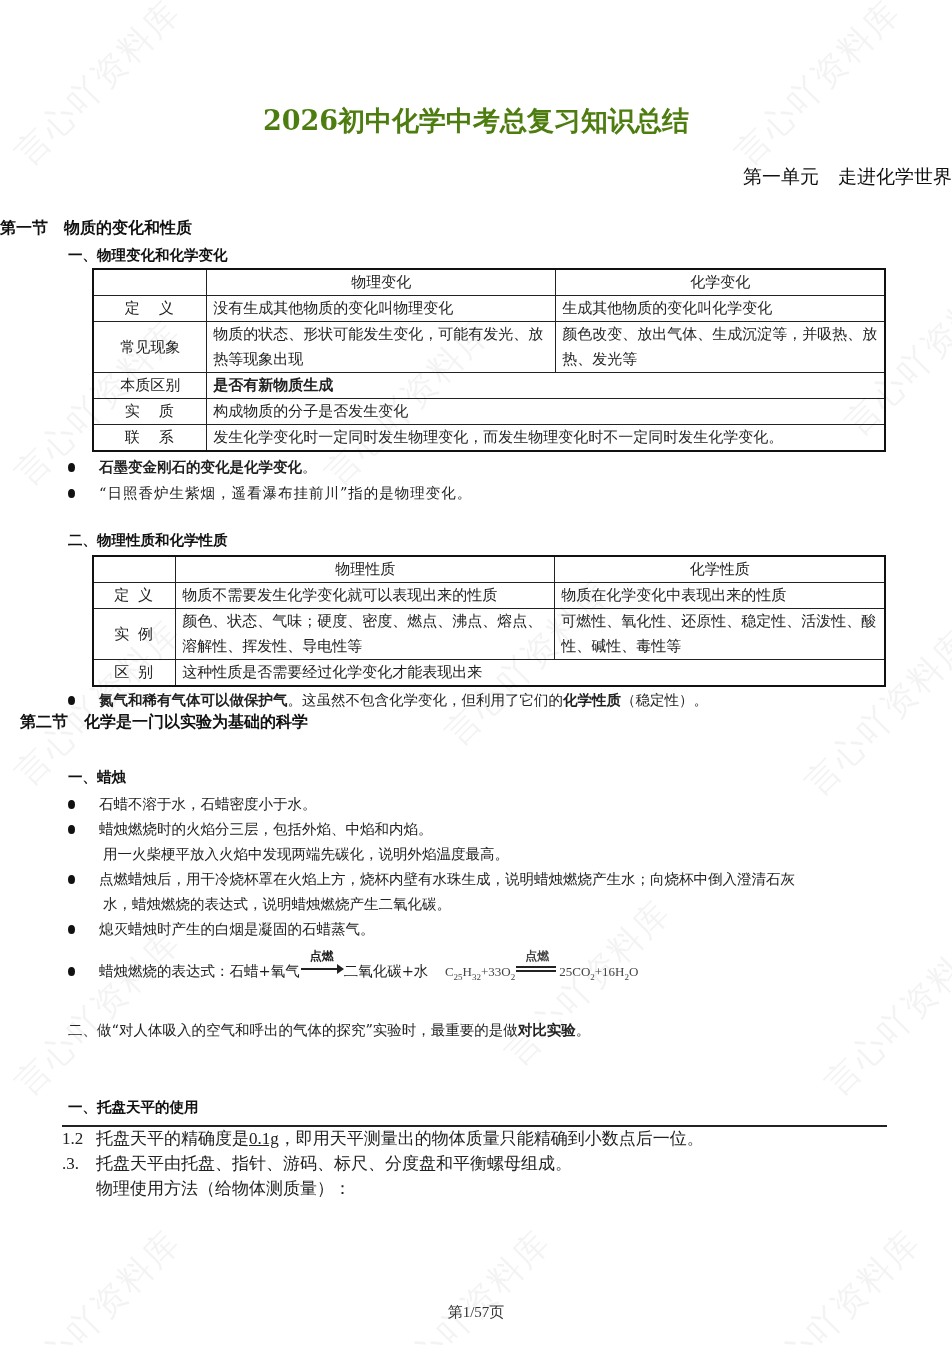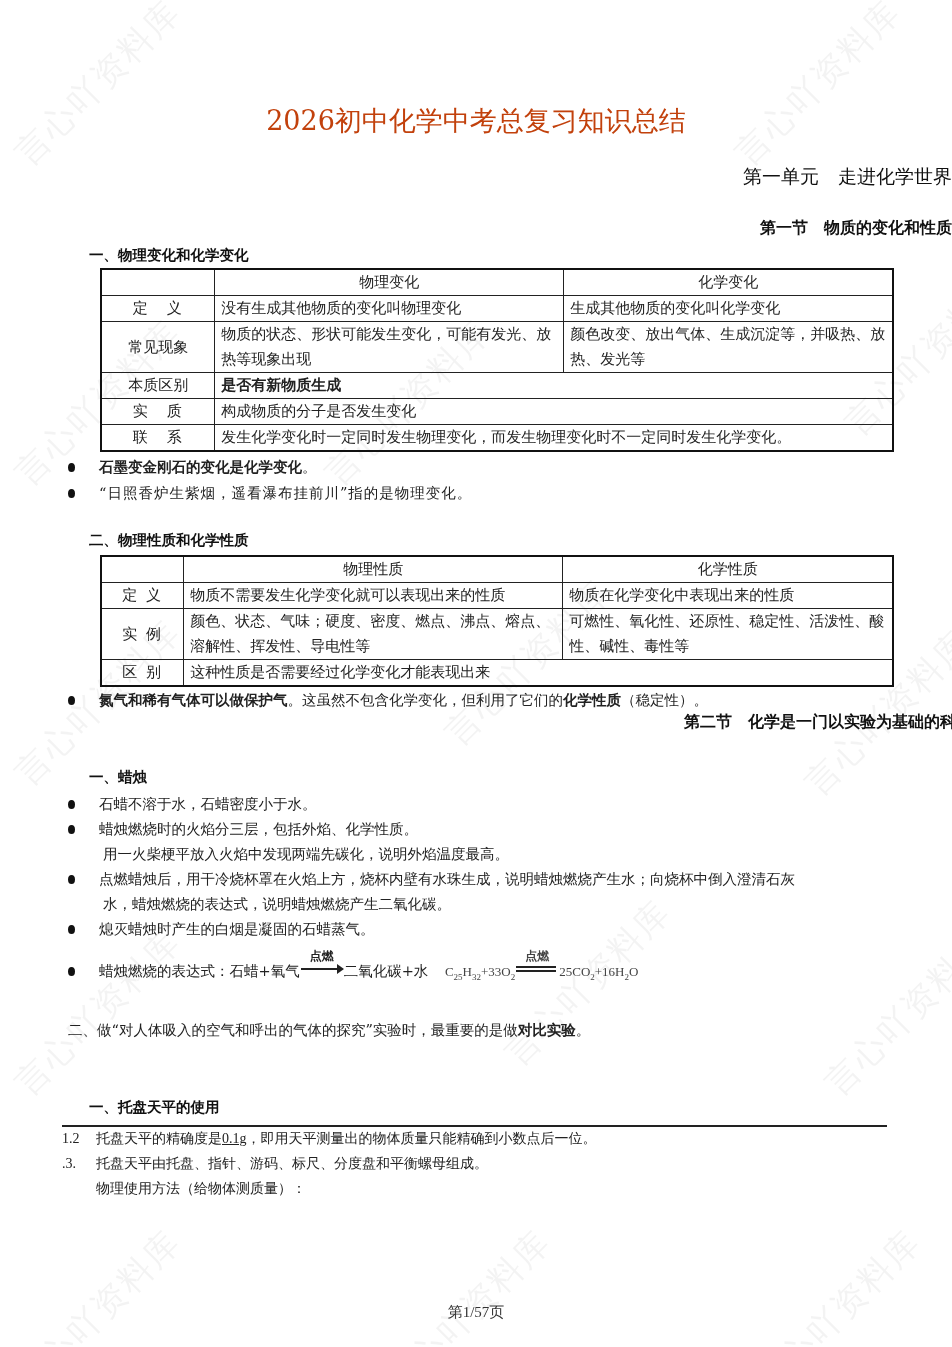--- a/index.html
+++ b/index.html
@@ -7,46 +7,46 @@
     width: 952px; height: 1347px; background: #ffffff; position: relative; overflow: hidden;
     font-family: "DejaVu Serif", "Liberation Serif", serif; color: #222;
   }
   .watermarks { position: absolute; inset: 0; pointer-events: none; z-index: 0; }
   .wm {
     position: absolute; font-family: "DejaVu Sans", sans-serif; font-size: 34px; color: #000;
     opacity: 0.045; transform: rotate(-45deg); white-space: nowrap; letter-spacing: 2px;
   }
   .page { position: absolute; inset: 0; z-index: 1; }
   .abs { position: absolute; }
-  .doc-title { left: 0; width: 952px; top: 103px; text-align: center; font-size: 27px; color: #c2410c; }
+  .doc-title { left: 0; width: 952px; top: 103px; text-align: center; font-size: 27px; color: #4d7c0f; font-weight: bold; }
   .unit-title { left: 0; width: 952px; top: 164px; text-align: right; font-size: 19px; font-family: "DejaVu Sans", sans-serif; color: #111; }
-  .sec-title { left: 0; width: 952px; text-align: right; font-size: 16px; font-family: "DejaVu Sans", sans-serif; font-weight: bold; color: #111; }
-  .h2 { left: 68px; font-size: 14.5px; font-family: "DejaVu Sans", sans-serif; font-weight: bold; color: #111; margin-left: 21px; }
+  .sec-title { left: 0; width: 952px; text-align: left; font-size: 16px; font-family: "DejaVu Sans", sans-serif; font-weight: bold; color: #111; }
+  .h2 { left: 68px; font-size: 14.5px; font-family: "DejaVu Sans", sans-serif; font-weight: bold; color: #111; }
   table.grid {
     position: absolute; border-collapse: collapse; border: 2.5px solid #111;
-    font-size: 15px; font-family: "DejaVu Serif", serif; color: #222; margin-left: 8px;
+    font-size: 15px; font-family: "DejaVu Serif", serif; color: #222;
   }
   table.grid td { border: 1px solid #222; padding: 0 6px; vertical-align: middle; line-height: 25px; }
   table.grid td.lbl { text-align: center; letter-spacing: 2px; }
   table.grid td.hdr { text-align: center; }
   .bold { font-weight: bold; font-family: "DejaVu Sans", sans-serif; }
   .bullet-line { left: 68px; font-size: 14.5px; line-height: 24px; color: #222; }
   .bullet-line .dot { display: inline-block; width: 7px; height: 9px; background: #111; border-radius: 50%; margin-right: 24px; vertical-align: middle; position: relative; top: -1px; }
   .indent { left: 103px; font-size: 14.5px; line-height: 24px; color: #222; }
   .kai { font-family: "DejaVu Serif", serif; }
   .react { display: inline-block; position: relative; width: 42px; height: 18px; vertical-align: baseline; margin: 0 1px; }
   .react .cond { position: absolute; top: -14px; left: 0; width: 42px; text-align: center; font-size: 12px; font-weight: bold; font-family: Liberation Sans, sans-serif; }
   .react .arrow { position: absolute; top: 10px; left: 0; width: 38px; height: 1.5px; background: #222; }
   .react .arrowhead { position: absolute; top: 6px; left: 36px; width: 0; height: 0; border-top: 5px solid transparent; border-bottom: 5px solid transparent; border-left: 7px solid #222; }
   .react .eq1 { position: absolute; top: 8px; left: 0; width: 40px; height: 1.5px; background: #222; }
   .react .eq2 { position: absolute; top: 12px; left: 0; width: 40px; height: 1.5px; background: #222; }
   .formula { font-size: 13px; font-family: "Liberation Serif", serif; color: #444; }
   .formula sub { font-size: 9px; }
   .rule { position: absolute; left: 62px; width: 825px; top: 1125px; height: 1.5px; background: #222; }
-  .num-line { left: 62px; font-size: 14px; line-height: 24px; color: #222; font-family: "Liberation Serif", serif; }
+  .num-line { left: 62px; font-size: 17px; line-height: 24px; color: #222; font-family: "Liberation Serif", serif; }
   .num-line .num { display: inline-block; width: 34px; }
   .u { text-decoration: underline; }
   .footer { left: 0; width: 952px; top: 1303px; text-align: center; font-size: 15px; color: #333; font-family: "Liberation Serif", serif; }
 </style>
 </head>
 <body>
 
 <div class="watermarks">
   <div class="wm" style="left:-10px;top:60px;">言心吖资料库</div>
   <div class="wm" style="left:710px;top:60px;">言心吖资料库</div>
@@ -151,21 +151,21 @@
     <span class="dot"></span><span class="bold">氮气和稀有气体可以做保护气</span><span>。这虽然不包含化学变化，但利用了它们的</span><span class="bold">化学性质</span><span>（稳定性）。</span>
   </div>
 
   <div class="abs sec-title" style="top:712px;margin-left:20px;">第二节　化学是一门以实验为基础的科学</div>
   <div class="abs h2" style="top:768px;">一、蜡烛</div>
 
   <div class="abs bullet-line kai" style="top:792px;">
     <span class="dot"></span><span>石蜡不溶于水，石蜡密度小于水。</span>
   </div>
   <div class="abs bullet-line kai" style="top:817px;">
-    <span class="dot"></span><span>蜡烛燃烧时的火焰分三层，包括外焰、化学性质。</span>
+    <span class="dot"></span><span>蜡烛燃烧时的火焰分三层，包括外焰、中焰和内焰。</span>
   </div>
   <div class="abs indent kai" style="top:842px;">用一火柴梗平放入火焰中发现两端先碳化，说明外焰温度最高。</div>
   <div class="abs bullet-line kai" style="top:867px;">
     <span class="dot"></span><span>点燃蜡烛后，用干冷烧杯罩在火焰上方，烧杯内壁有水珠生成，说明蜡烛燃烧产生水；向烧杯中倒入澄清石灰</span>
   </div>
   <div class="abs indent kai" style="top:892px;">水，蜡烛燃烧的表达式，说明蜡烛燃烧产生二氧化碳。</div>
   <div class="abs bullet-line kai" style="top:917px;">
     <span class="dot"></span><span>熄灭蜡烛时产生的白烟是凝固的石蜡蒸气。</span>
   </div>
 

